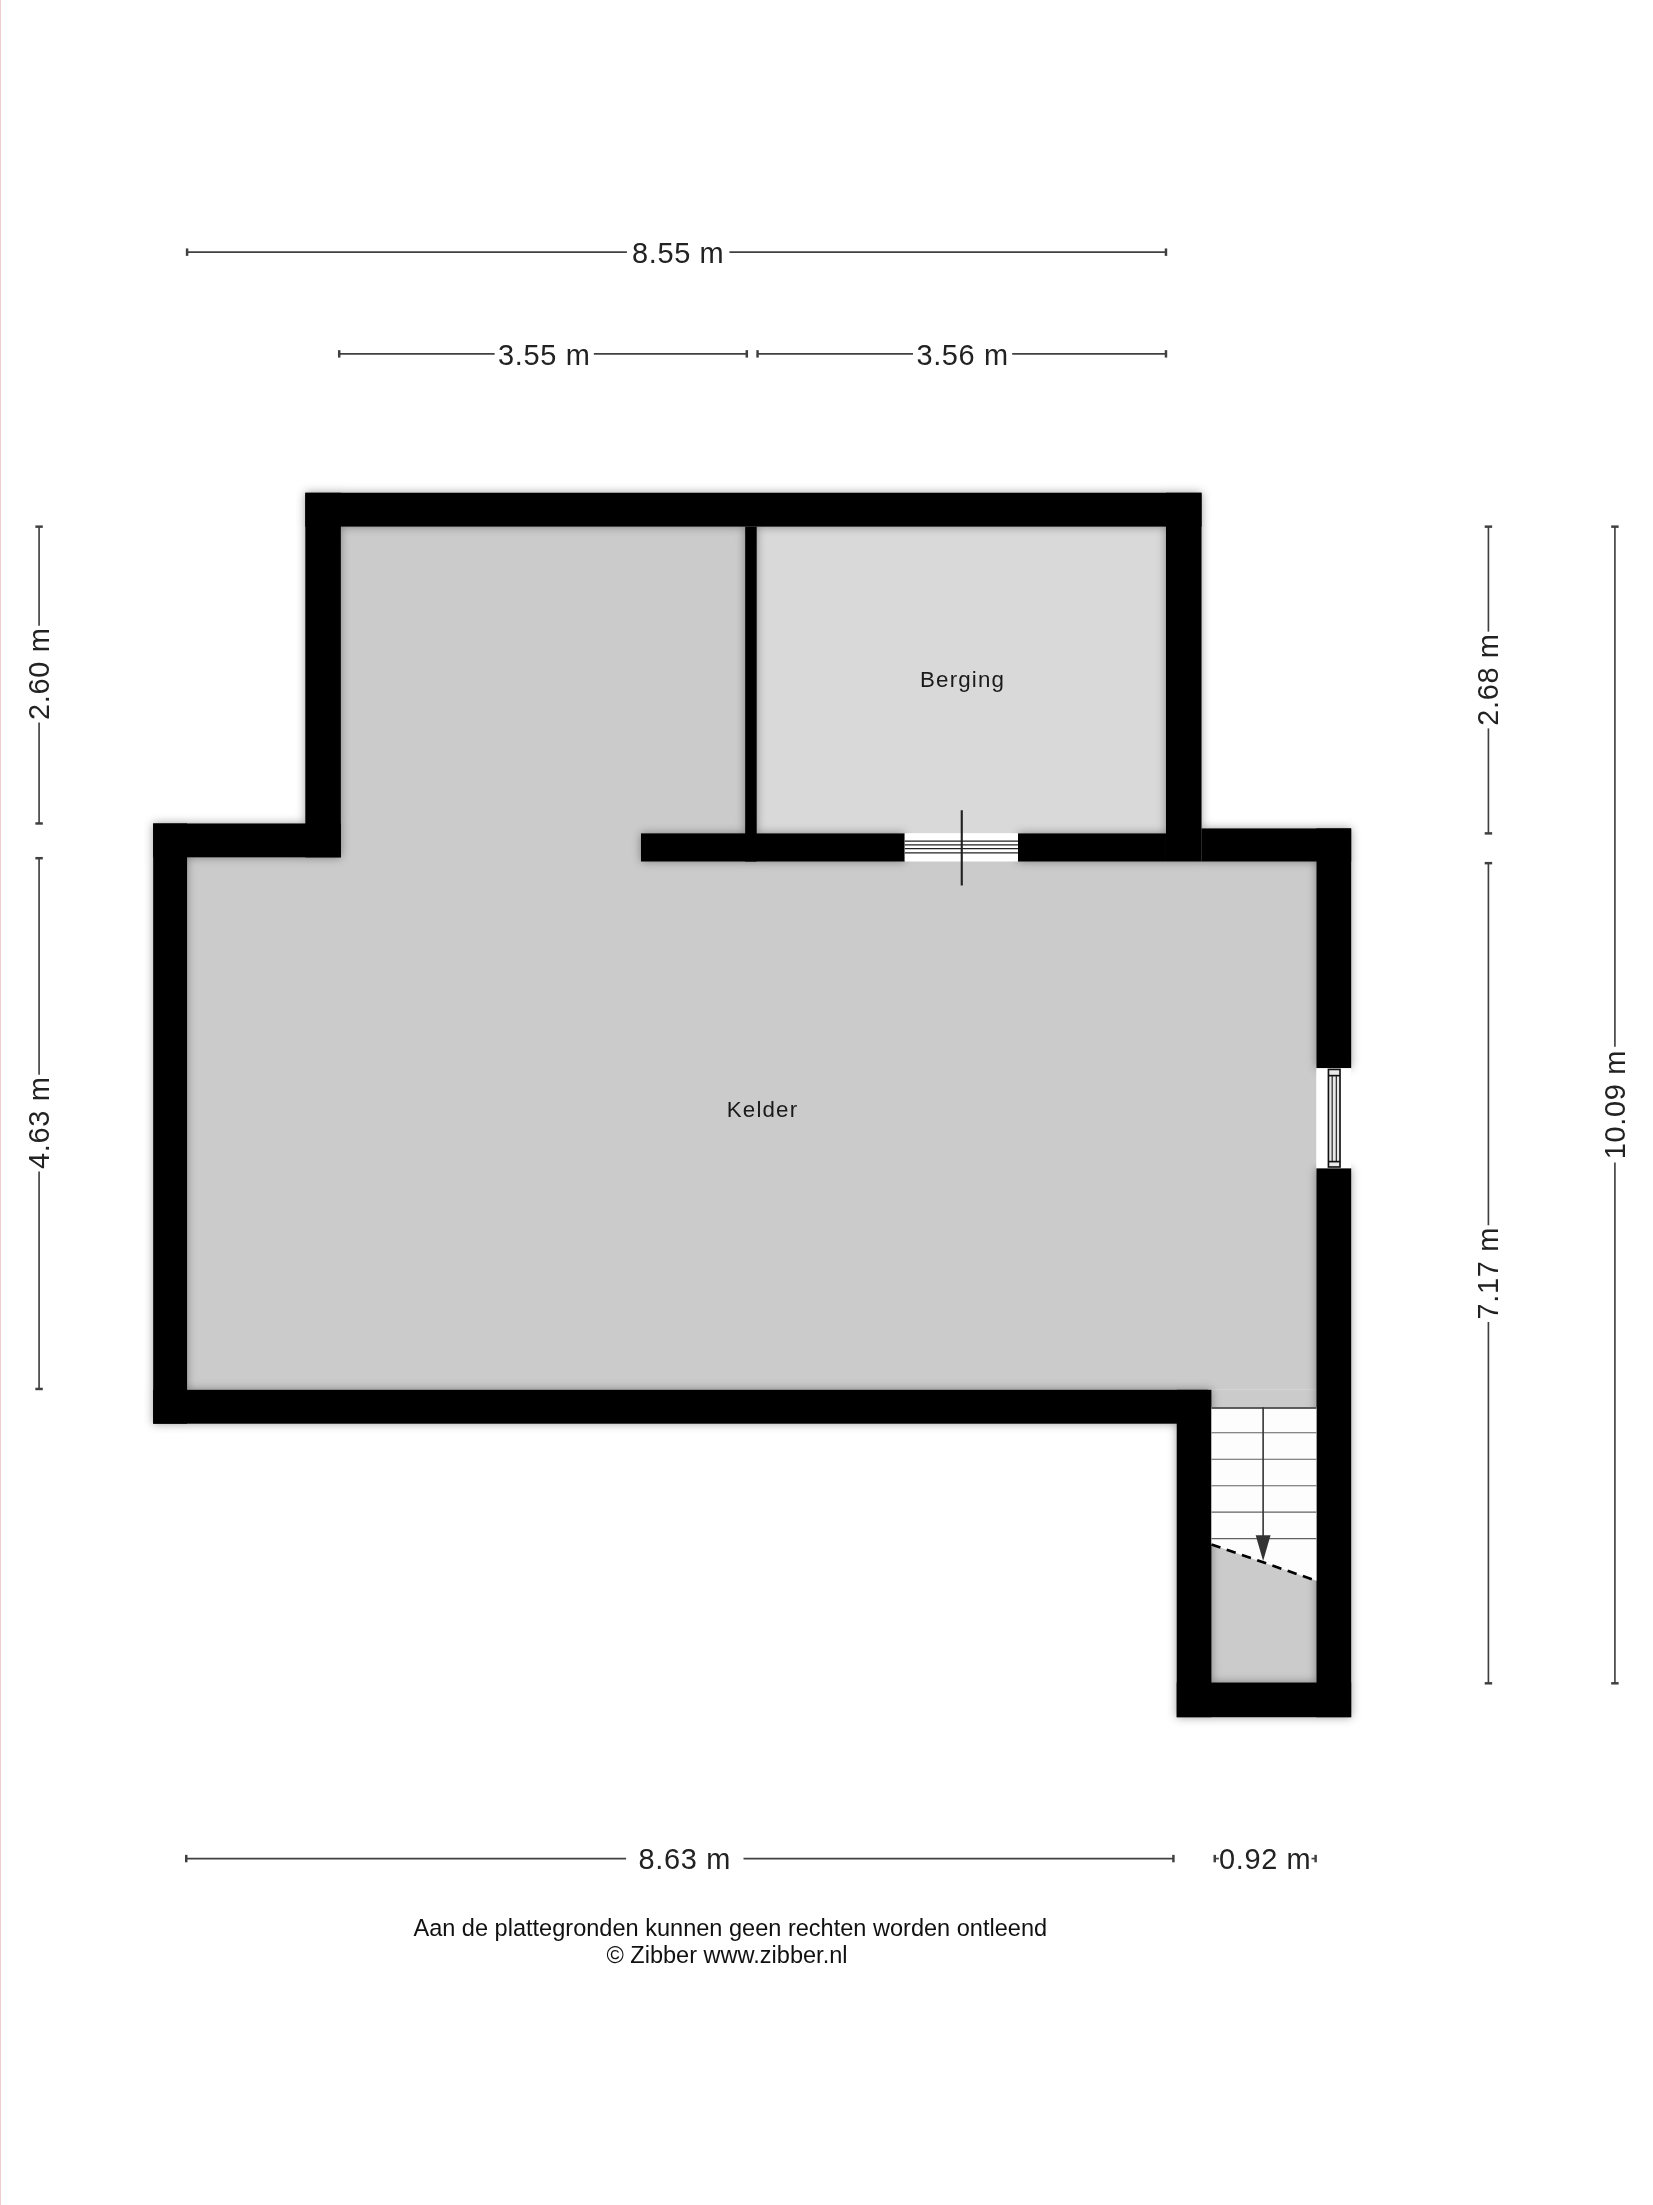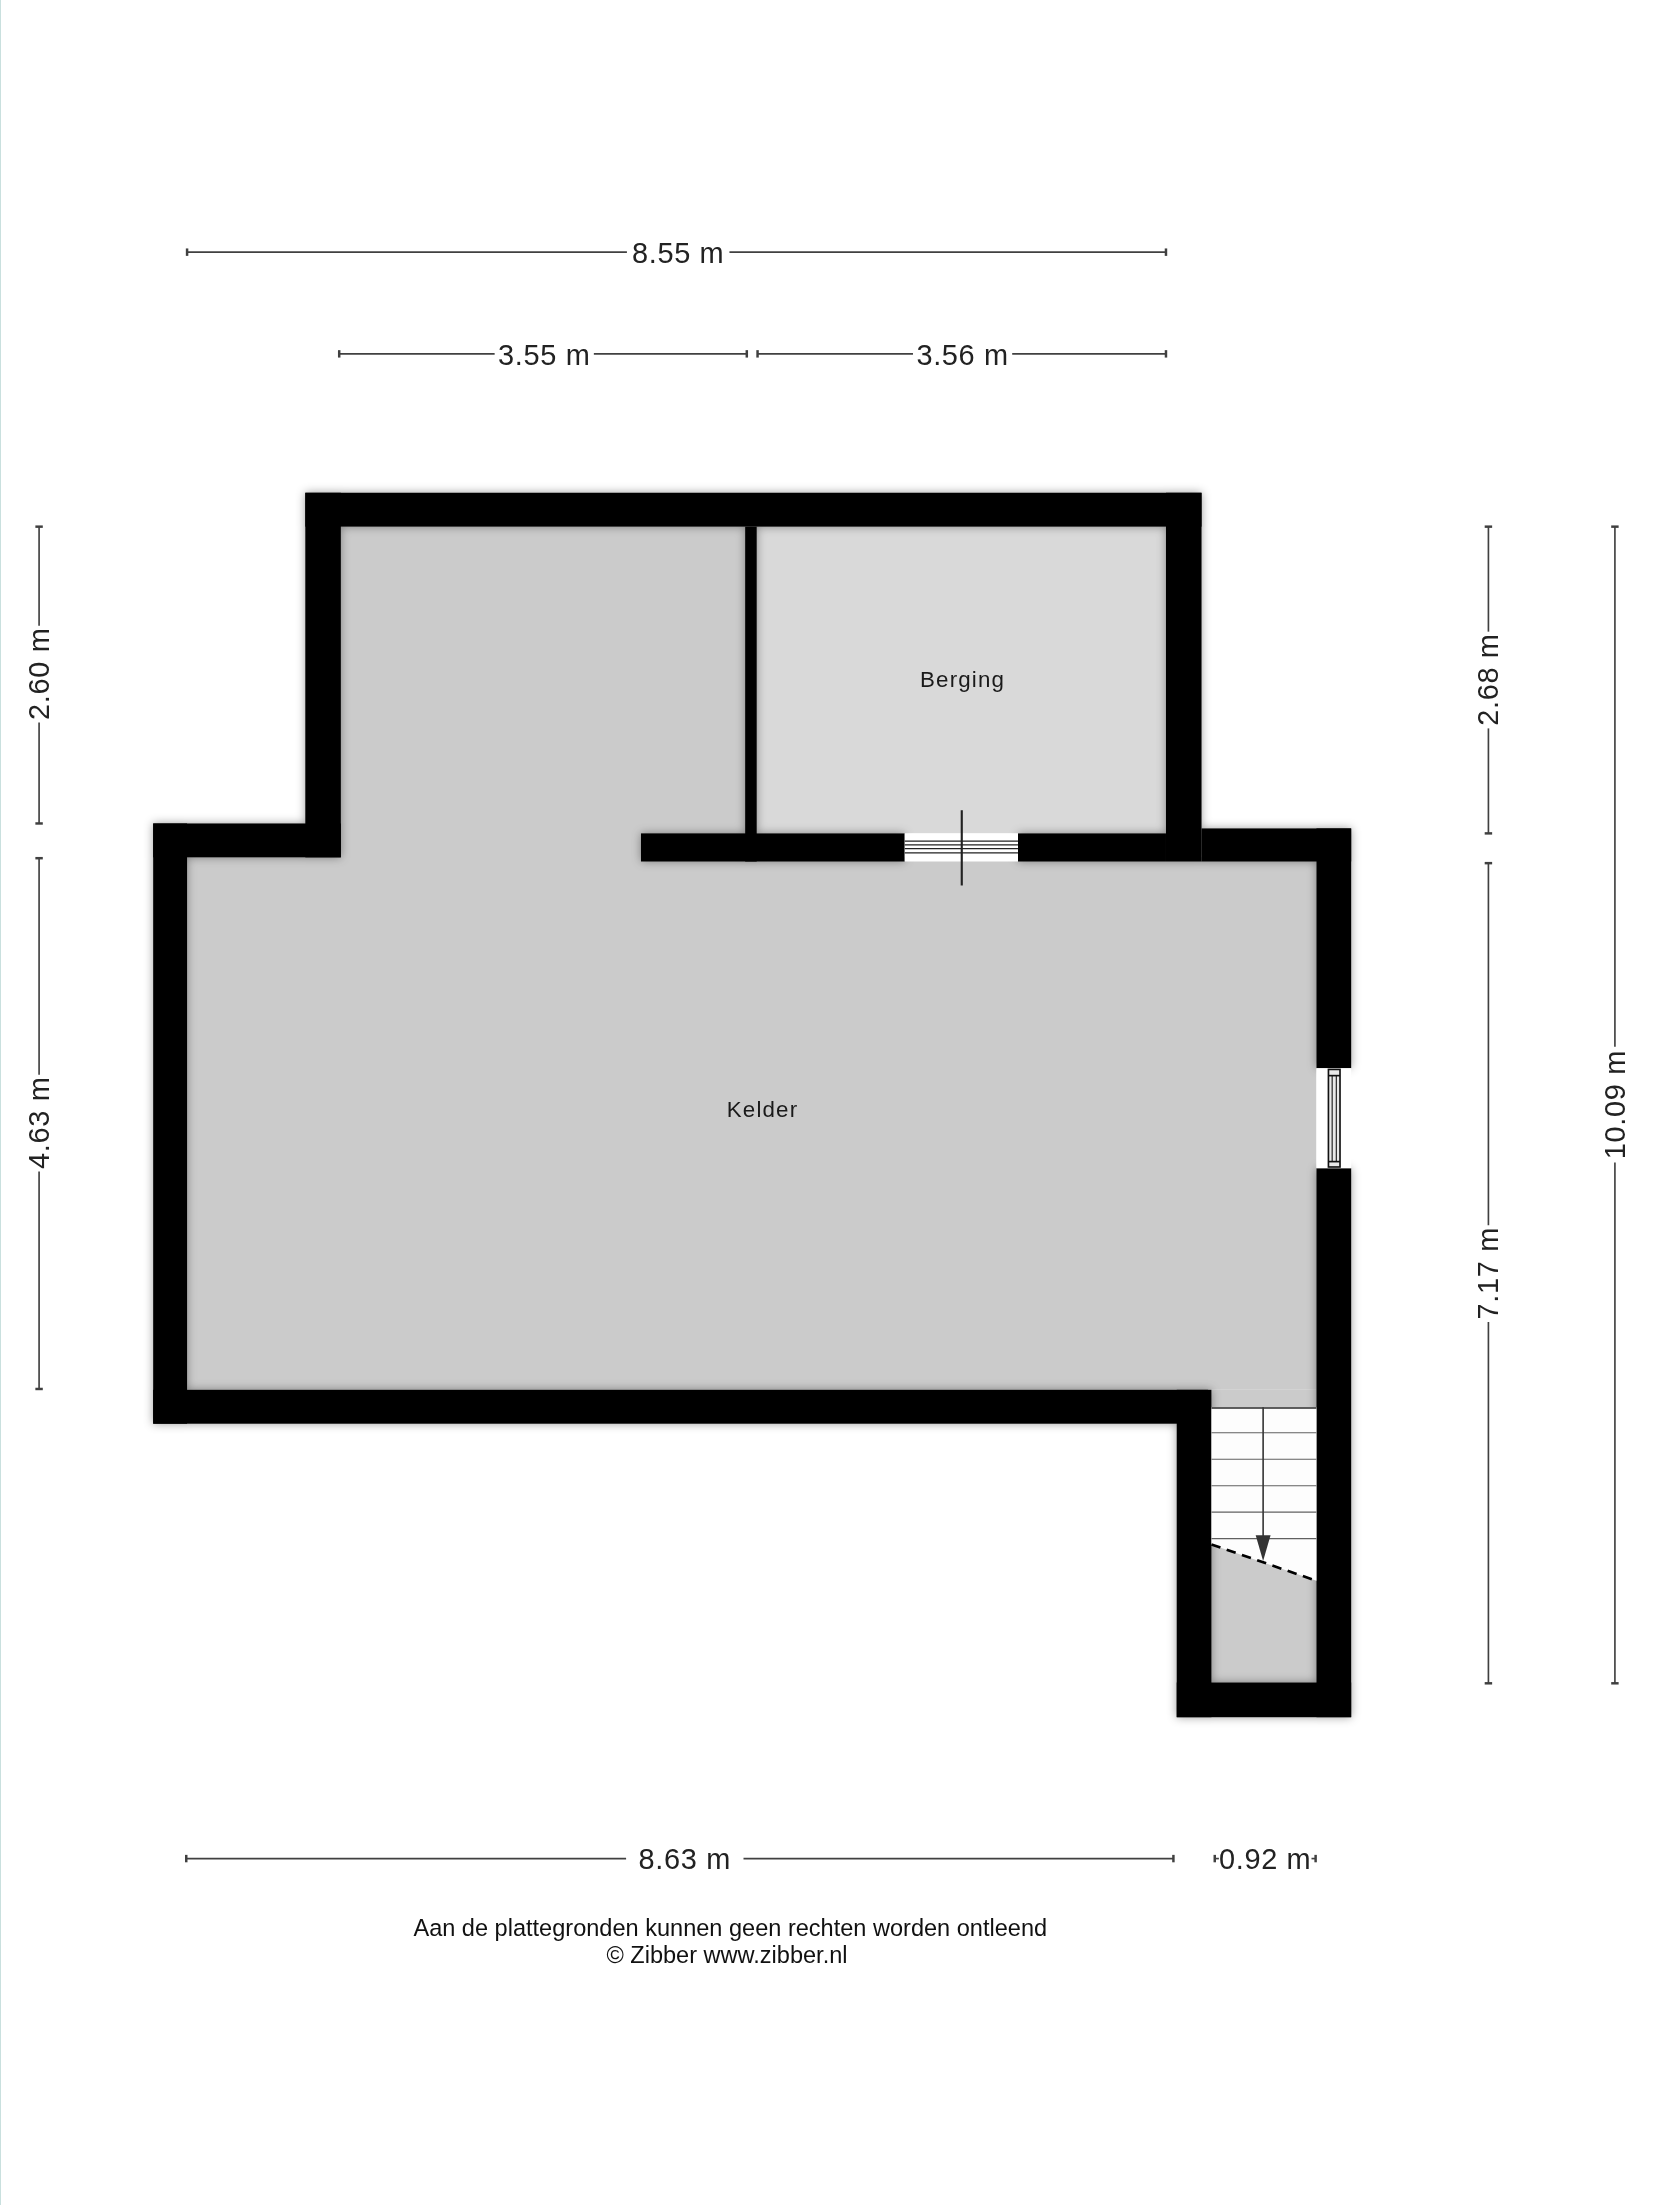--- a/index.html
+++ b/index.html
@@ -1,16 +1,16 @@
 <!DOCTYPE html>
 <html style="font-size:13.2px"><head>
 <meta charset="utf-8">
 <style>
   html,body{margin:0;padding:0;background:#ffffff;}
-  #page{width:1654px;height:2205px;position:relative;background:#0f766e;overflow:hidden;}
+  #page{width:1654px;height:2205px;position:relative;background:#b91c1c;overflow:hidden;}
   svg{display:block;}
   text{font-family:"Liberation Sans", sans-serif;fill:#1c1c1c;}
   .dim{font-size:35px;letter-spacing:0.8px;fill:#222222;}
   .room{font-size:27px;letter-spacing:1.4px;fill:#1a1a1a;}
   .foot{font-size:28.5px;fill:#111111;}
 </style>
 </head>
 <body>
 <div id="page">
 <svg width="1654" height="2205" viewBox="0 0 2000 2667">

